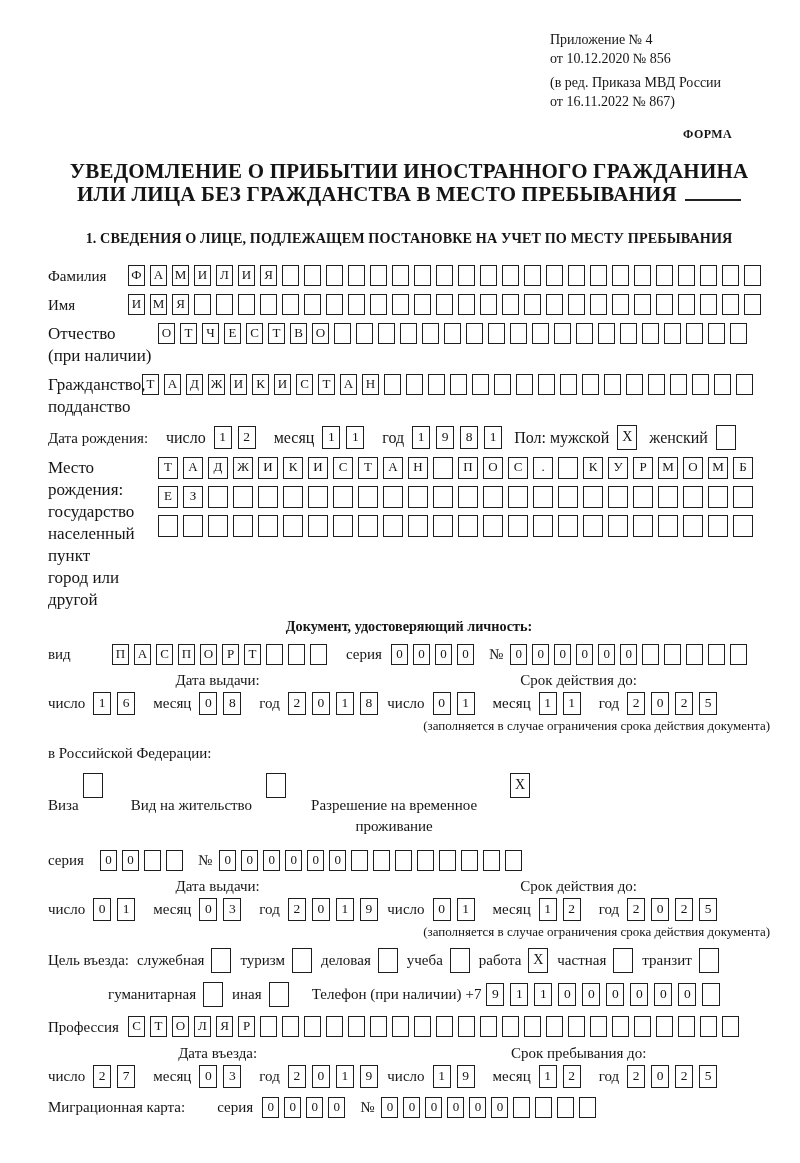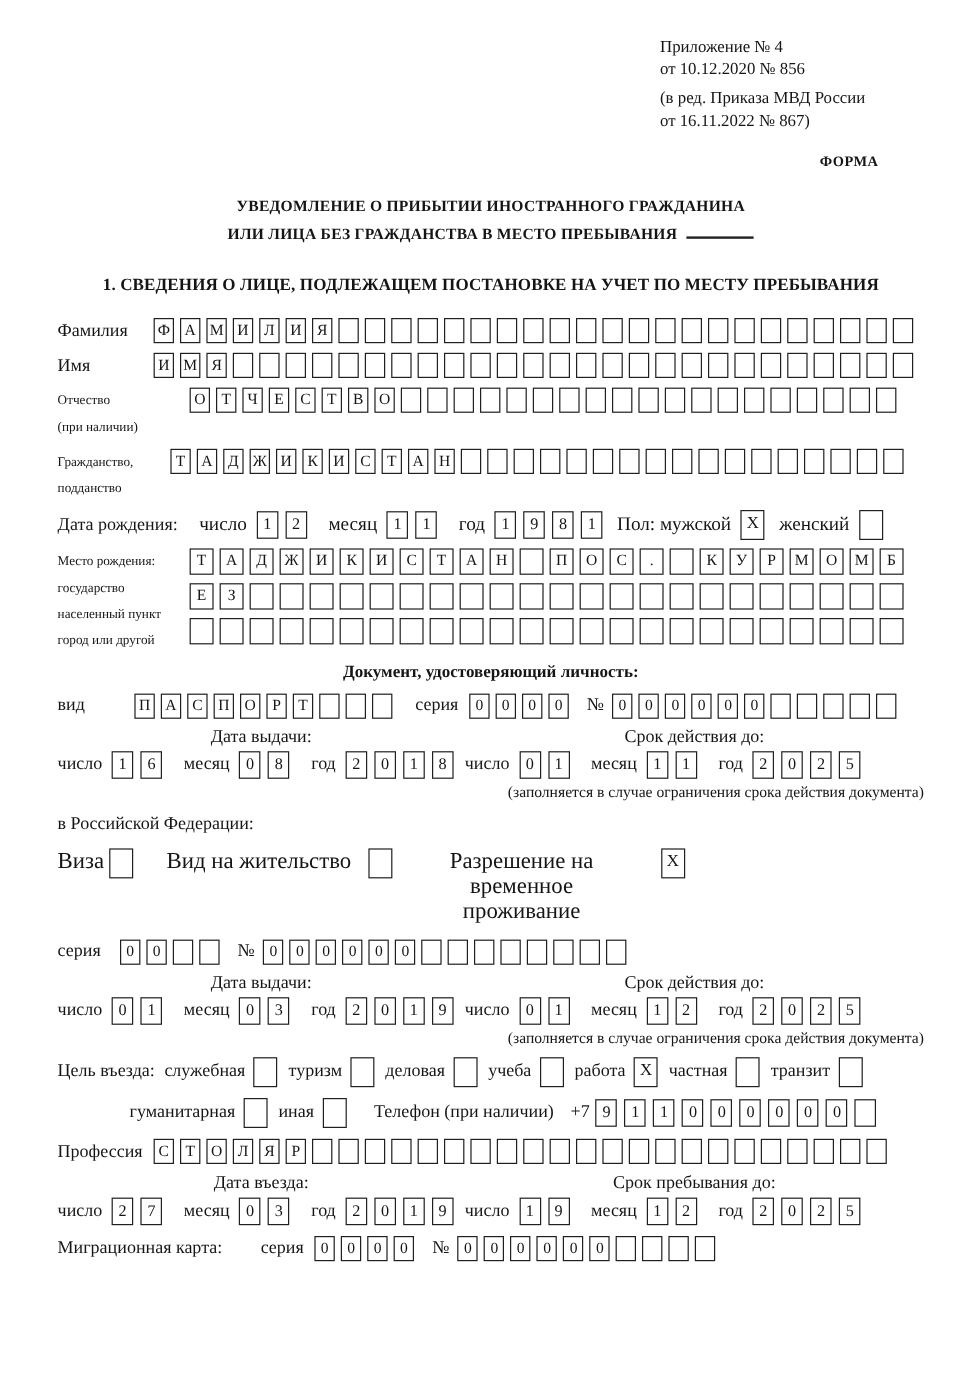--- a/index.html
+++ b/index.html
@@ -9,31 +9,31 @@
     overflow:hidden;
   }
   .page{padding:30px 30px 0 48px;box-sizing:border-box;width:800px;}
 
   
   .header-block{margin-left:auto;width:220px;font-size:14px;line-height:19px;}
   .header-block .sub{margin-top:5px;}
   .form-label{text-align:right;padding-right:38px;font-weight:bold;font-size:12px;margin-top:16px;letter-spacing:.4px;}
 
   
-  .title{text-align:center;font-weight:bold;font-size:13px;line-height:23px;margin-top:18px;letter-spacing:.2px;}
+  .title{text-align:center;font-weight:bold;font-size:21px;line-height:23px;margin-top:18px;letter-spacing:.2px;}
   .title-blank{display:inline-block;width:56px;border-bottom:2px solid #222;height:13px;margin-left:8px;}
   .section-heading{text-align:center;font-weight:bold;font-size:14.2px;margin-top:24px;letter-spacing:.1px;}
 
   
   .fields{margin-top:18px;}
   .row{display:flex;align-items:flex-start;margin-bottom:7px;}
   .row.center{align-items:center;}
   .flabel{font-size:15px;line-height:22px;flex:none;}
   .w80{width:80px;}.w94{width:94px;}.w110{width:110px;}
-  .label-stack{display:flex;flex-direction:column;font-size:11px;line-height:22px;flex:none;}
+  .label-stack{display:flex;flex-direction:column;font-size:17px;line-height:22px;flex:none;}
   .cells{display:flex;flex:none;}
   .cell{box-sizing:border-box;flex:none;width:17px;height:21px;border:1.6px solid #1f1f1f;margin-right:5px;
         text-align:center;font-size:13px;line-height:18px;}
   .cells.wide .cell{width:20px;height:22px;margin-right:5px;}
   .cells.num .cell{width:18px;height:23px;margin-right:6px;line-height:20px;font-size:13.5px;}
   .cells.cb .cell{width:20px;height:25px;margin-right:0;line-height:22px;font-size:14px;}
   .stack{display:flex;flex-direction:column;}
   .stack .cells{margin-bottom:7px;}
   .stack .cells:last-child{margin-bottom:0;}
 
@@ -49,33 +49,33 @@
   .datecol.right{flex:1;}
   .date-heading{text-align:center;font-size:15px;margin-bottom:3px;}
   .dateline{display:flex;align-items:center;font-size:15px;}
   .dlabel{margin-right:8px;flex:none;}
   .dlabel.mid{margin-left:12px;}
 
   
   .intro{font-size:15px;line-height:23px;}
   .visa-row{display:flex;align-items:flex-start;margin:8px 0 12px;}
   .visa-opt{display:flex;align-items:flex-start;}
-  .visa-label{font-size:19px;line-height:21px;}
+  .visa-label{font-size:15px;line-height:21px;margin-top:22px;}
   .visa-label.c{text-align:center;}
   .vl2{width:172px;}
   .vl3{width:182px;}
   .ml28{margin-left:28px;}.ml22{margin-left:22px;gap:20px;}.ml16{margin-left:16px;}
   .gap4{margin-right:4px;}.gap10{margin-right:10px;}.gap14{margin-right:14px;}
 
   
   .purpose-row{display:flex;align-items:center;font-size:15px;margin-bottom:9px;}
   .popt{display:flex;align-items:center;margin-right:9px;}
   .popt .cells{margin-left:7px;}
   .indent60{padding-left:60px;}
-  .phone-label{margin-left:14px;margin-right:14px;}
+  .phone-label{margin-left:14px;margin-right:4px;}
   .phone-prefix{margin-right:5px;}
 
   .mig-label{font-size:15px;line-height:22px;flex:none;margin-right:26px;}
   .slabel{font-size:15px;margin:0 9px 0 6px;flex:none;line-height:22px;}
   .nlabel{font-size:15px;margin:0 7px 0 10px;flex:none;line-height:22px;}
 </style>
 </head>
 <body>
 
 <div class="page">

